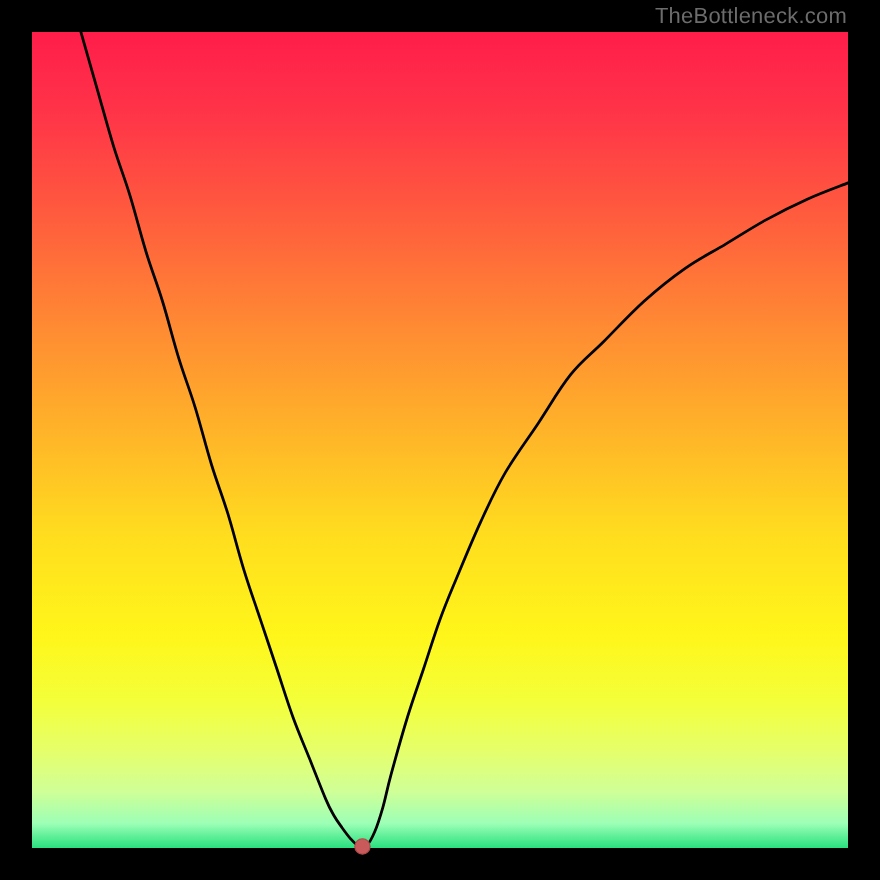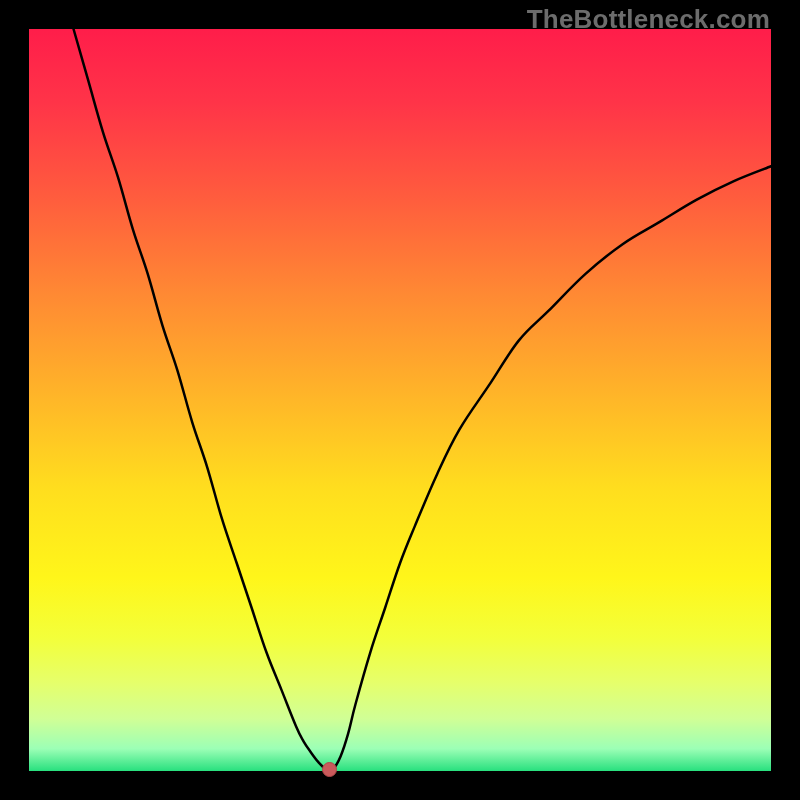--- a/index.html
+++ b/index.html
@@ -33,22 +33,22 @@
   .curve-svg {
     position: absolute;
     left: 0; top: 0;
     width: 100%; height: 100%;
     overflow: visible;
   }
   .watermark {
     position: absolute;
     top: 4px;
     right: 30px;
-    font-size: 26px;
-    font-weight: 700;
+    font-size: 20px;
+    font-weight: 400;
     color: #6c6c6c;
     letter-spacing: 0.2px;
     text-align: center;
   }
 </style>
 </head>
 <body>
 
 <div class="frame">
 

